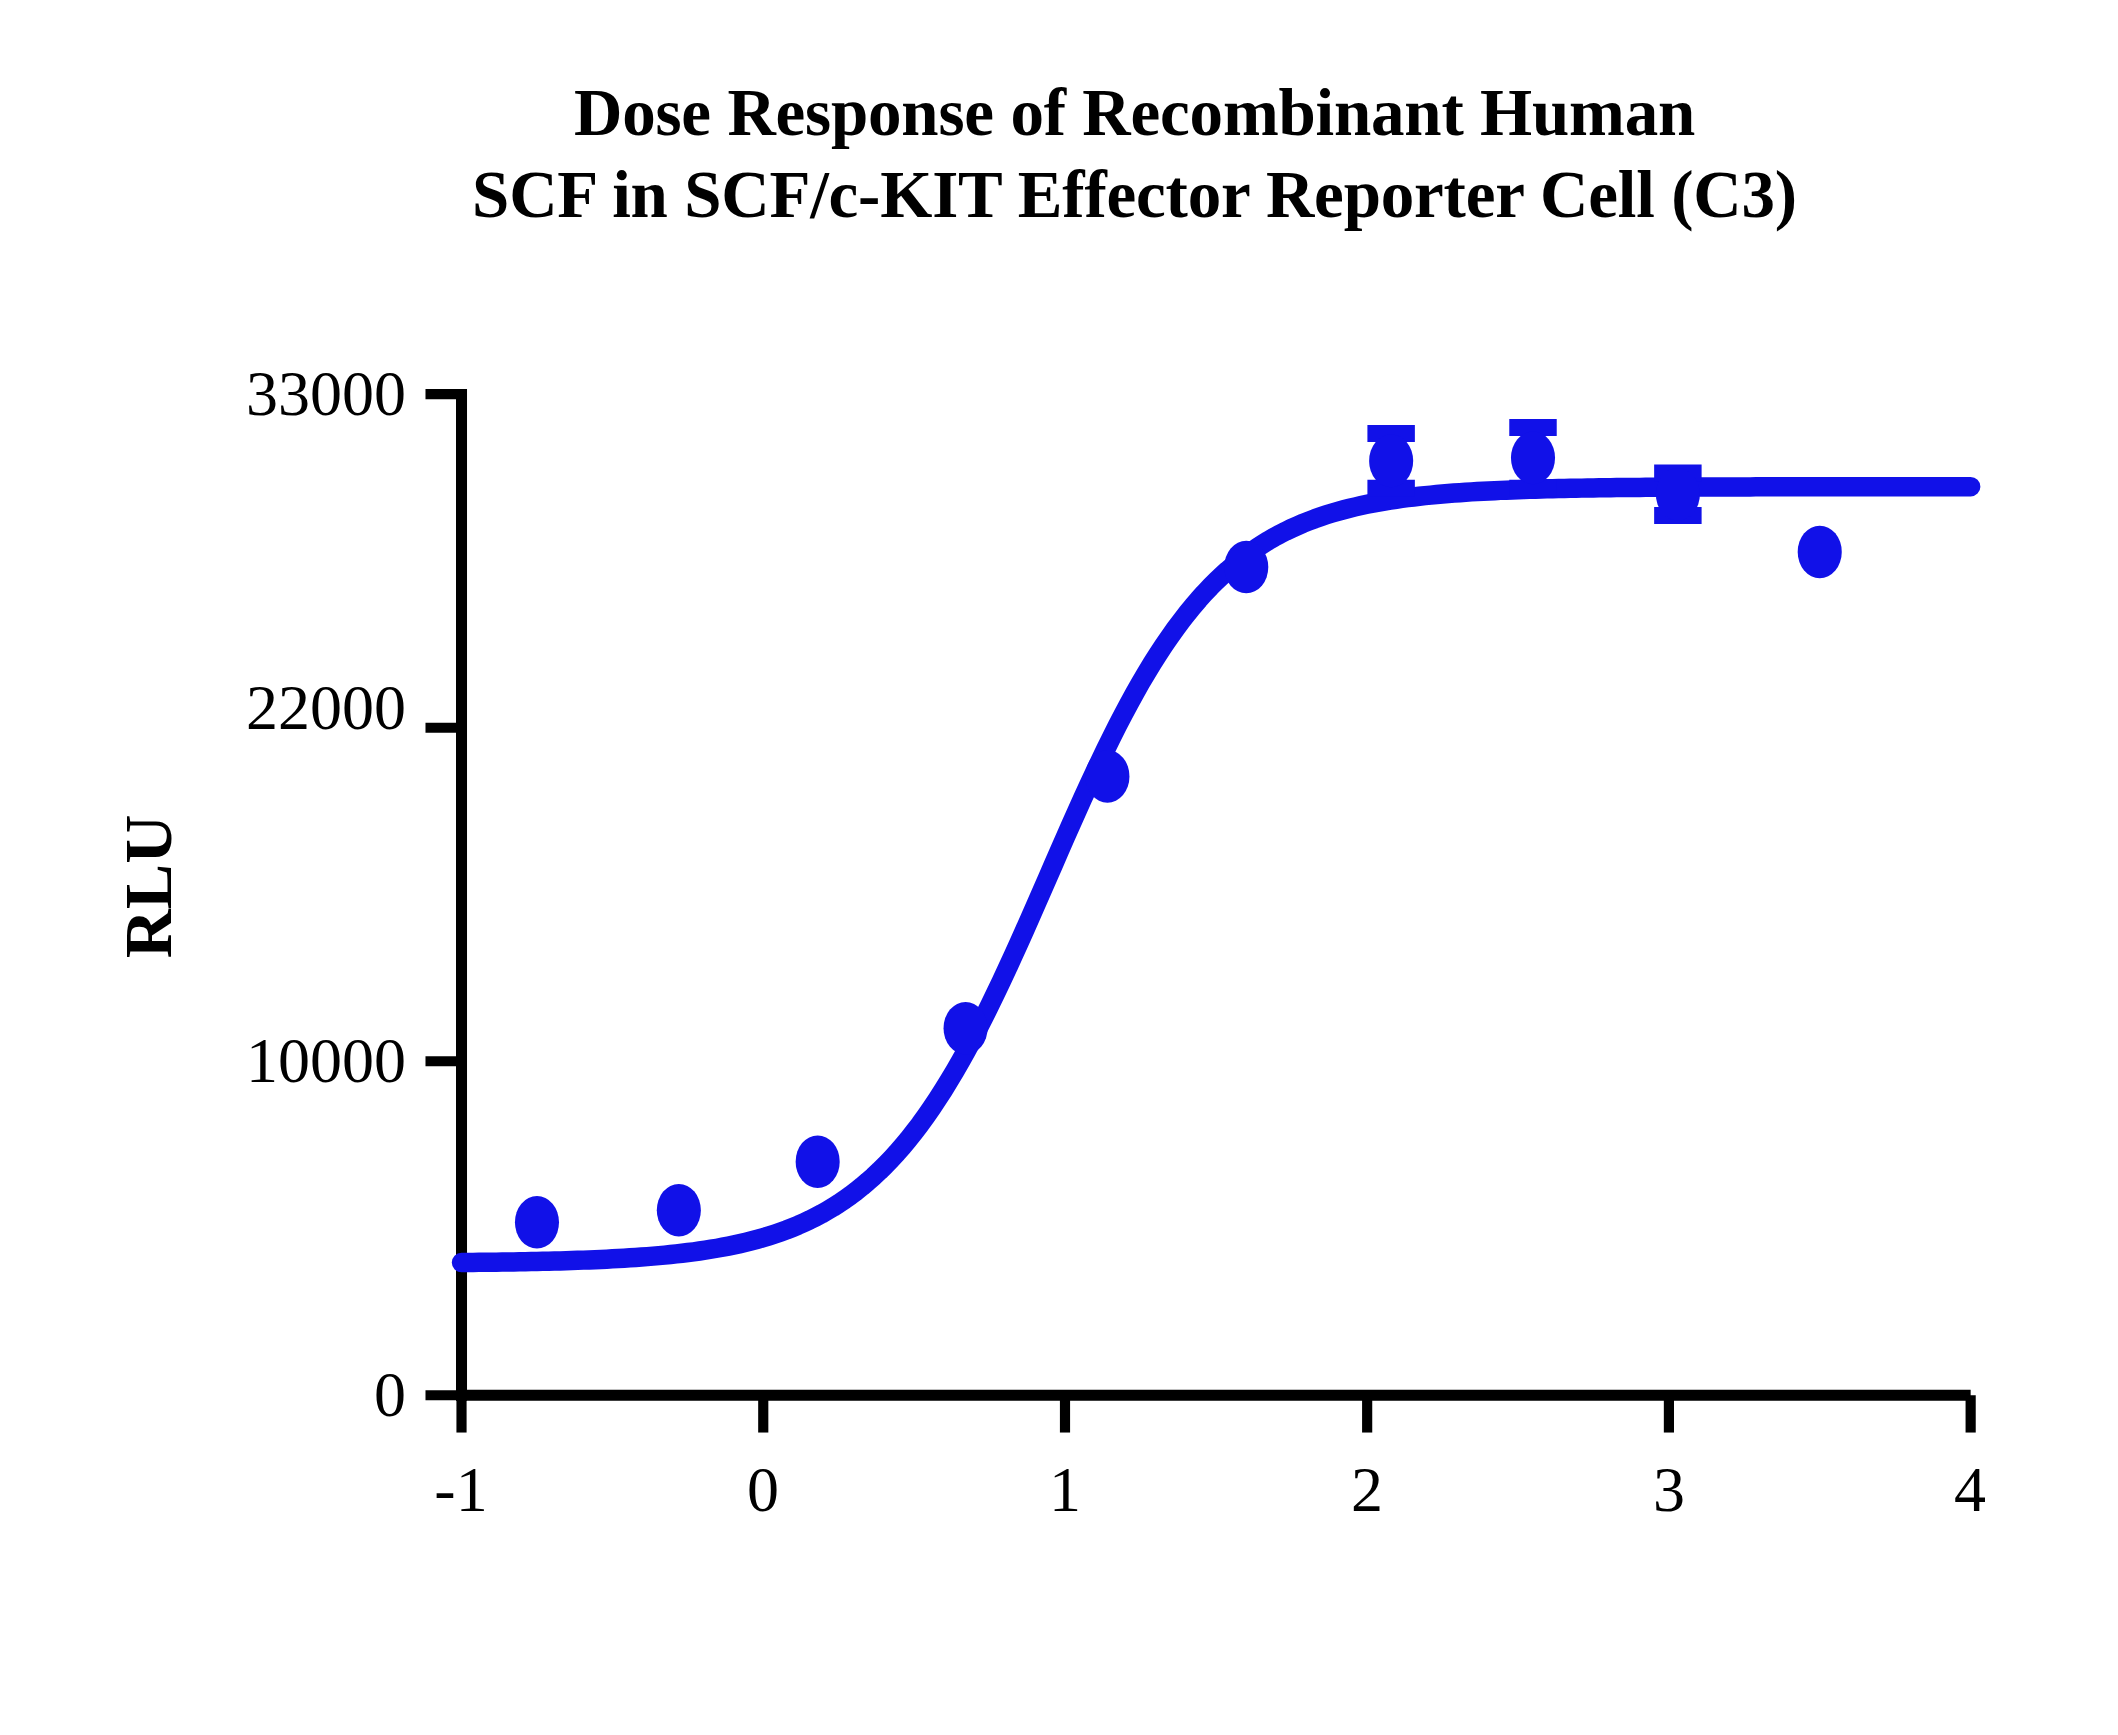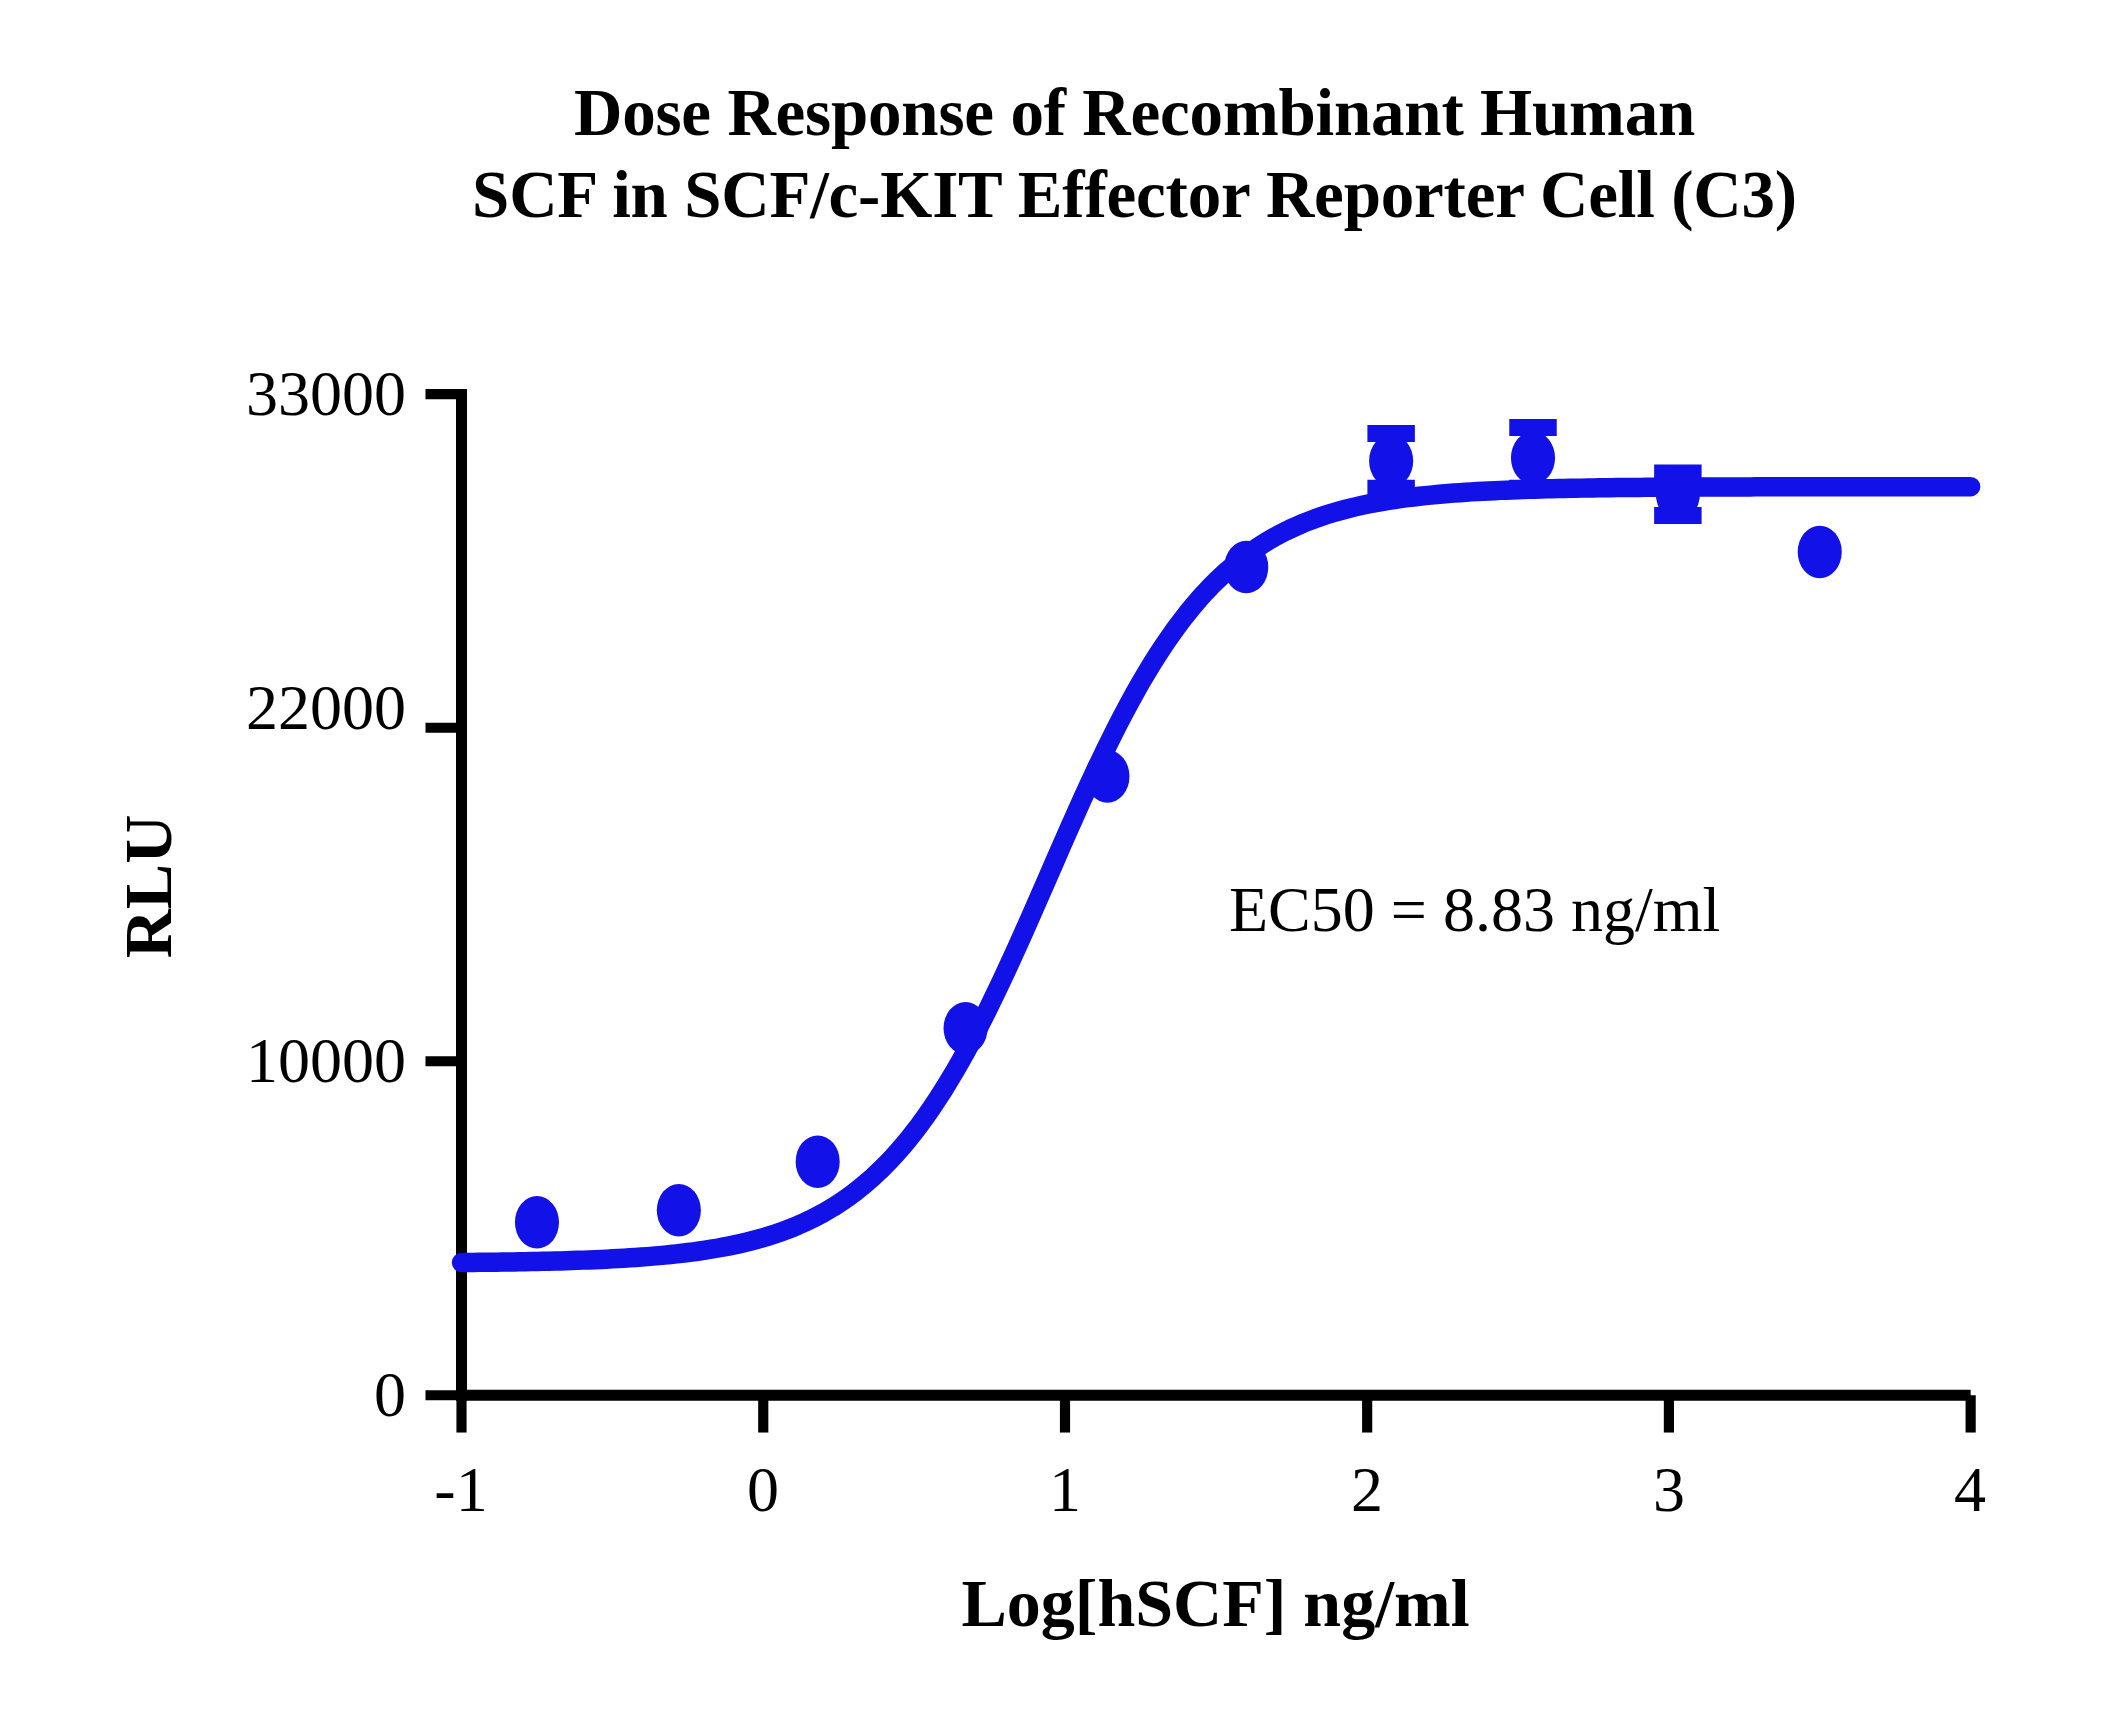--- a/index.html
+++ b/index.html
@@ -147,18 +147,16 @@
 
   <div class="xtick-label" style="left:461px; top:1458px;">-1</div>
   <div class="xtick-label" style="left:763px; top:1458px;">0</div>
   <div class="xtick-label" style="left:1065px; top:1458px;">1</div>
   <div class="xtick-label" style="left:1367px; top:1458px;">2</div>
   <div class="xtick-label" style="left:1669px; top:1458px;">3</div>
   <div class="xtick-label" style="left:1970px; top:1458px;">4</div>
 
   <div class="axis-title-y" style="left:51px; top:847px; width:195px; text-align:center;">RLU</div>
 
-  <div class="axis-title-x" style="left:461px; top:1564px; width:1509px;">Log[hSCF] ng/ml</div>
 
-  <div class="annotation" style="left:1229px; top:873px;">EC50 = 8.83 ng/ml</div>
 
 </div>
 
 
 </body></html>

